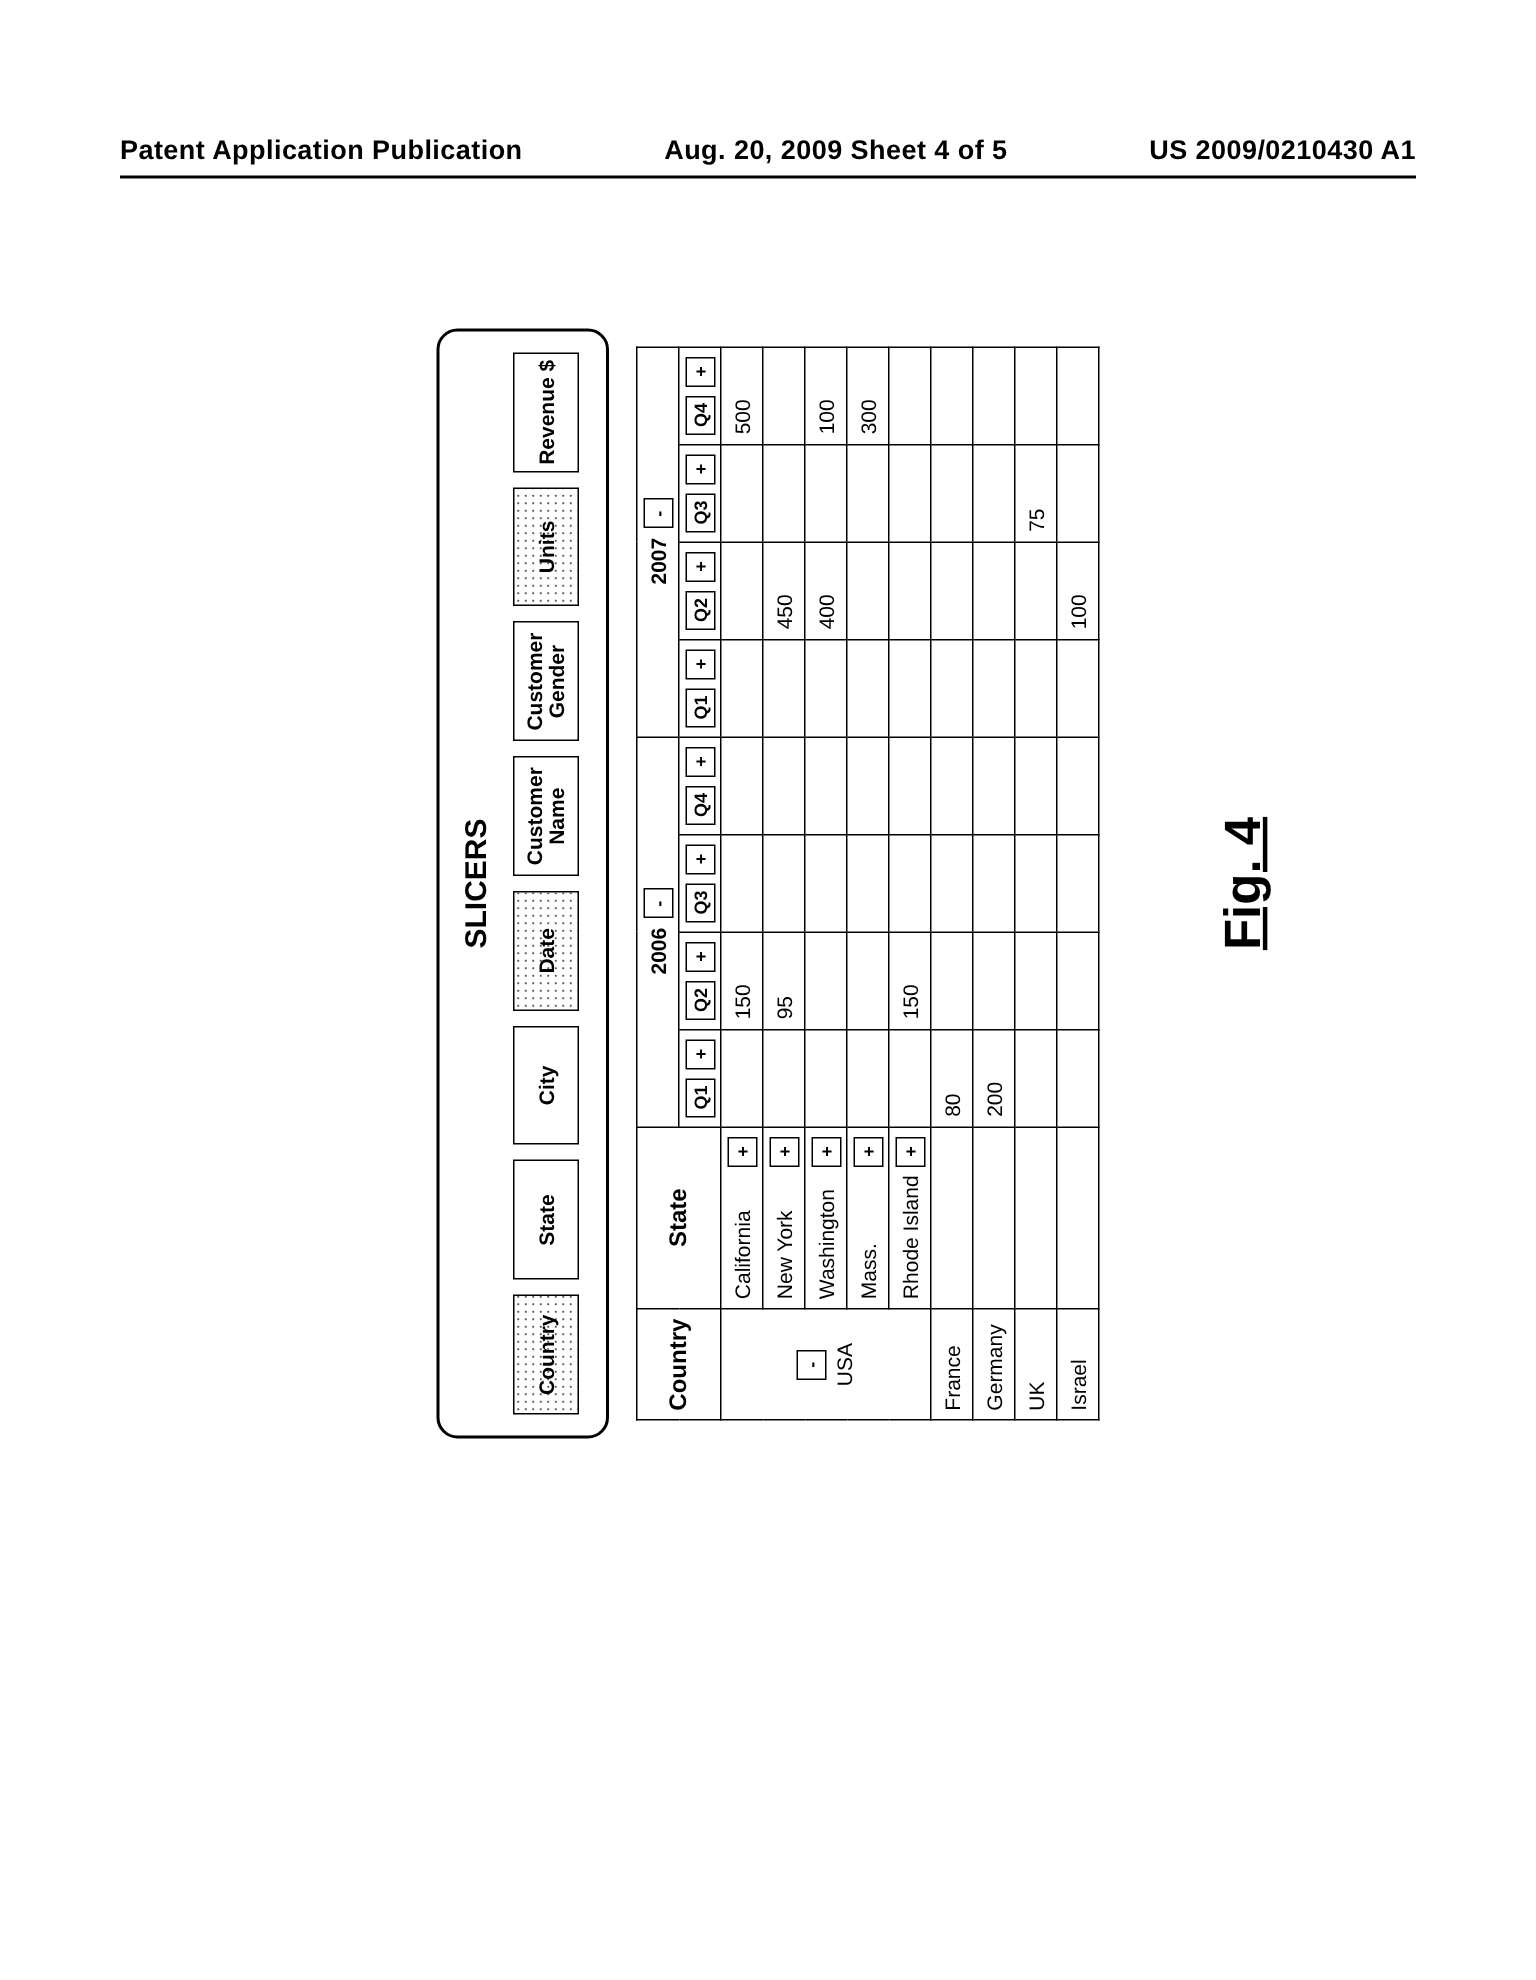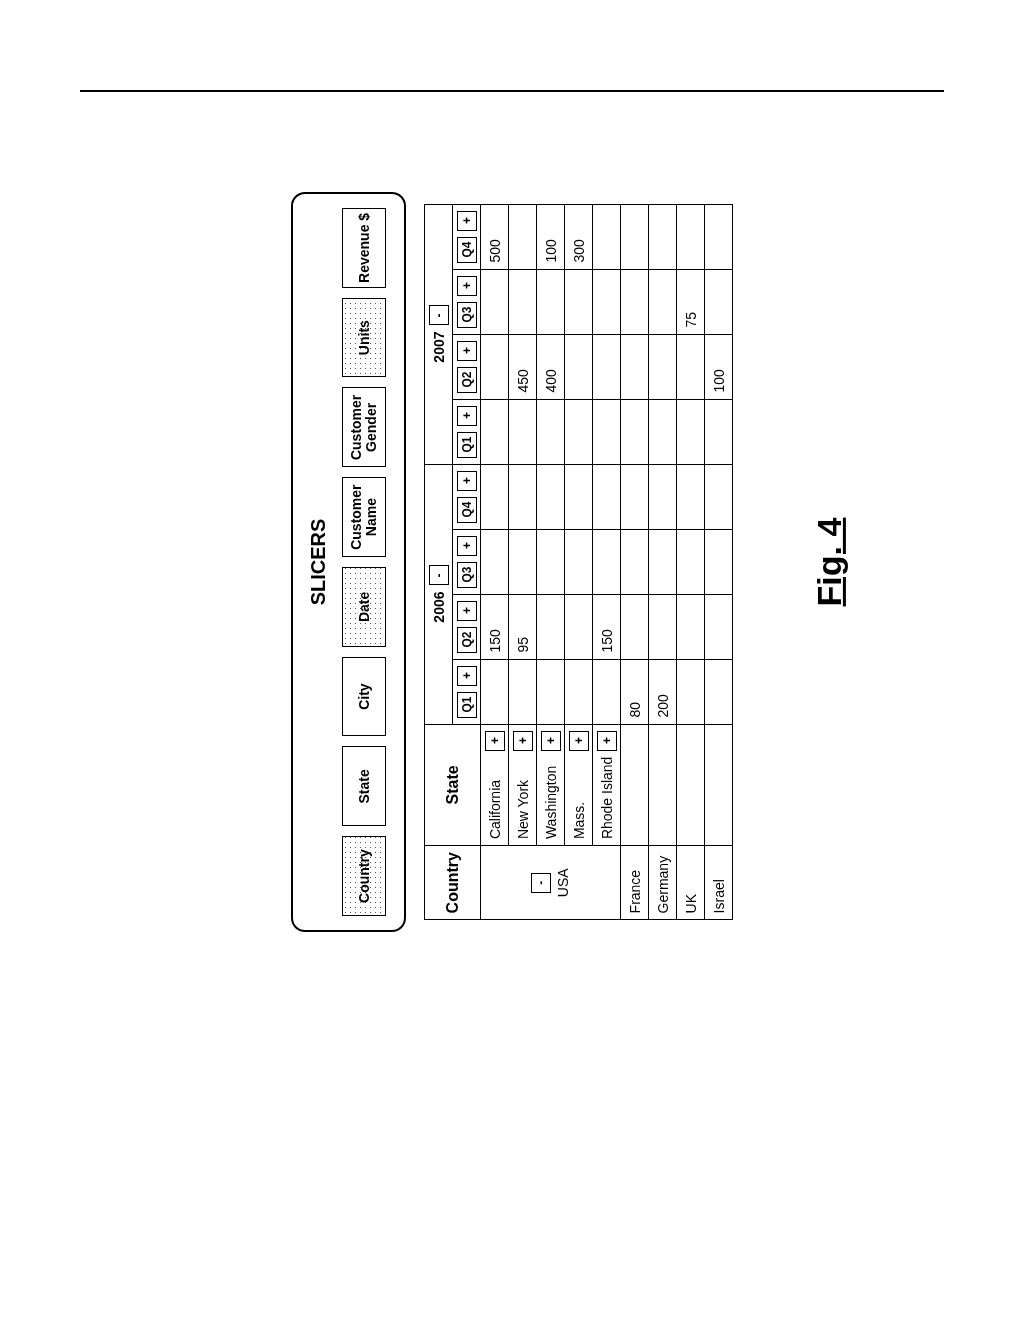--- a/index.html
+++ b/index.html
@@ -131,20 +131,25 @@
     transform-origin: center center;
     font-size: 34px;
     font-weight: bold;
     text-decoration: underline;
   }
 </style>
 </head>
 <body>
 
 <div class="page">
+  <div class="header">
+    <span>Patent Application Publication</span>
+    <span>Aug. 20, 2009  Sheet 4 of 5</span>
+    <span>US 2009/0210430 A1</span>
+  </div>
   <hr class="header-rule">
 
   <div class="figure-area">
 
     <div class="rot">
 
       <div class="slicers-panel">
         <div class="slicers-title">SLICERS</div>
         <div class="slicer-row" id="slicer-row">
             <div class="slicer-chip shaded">Country</div>

